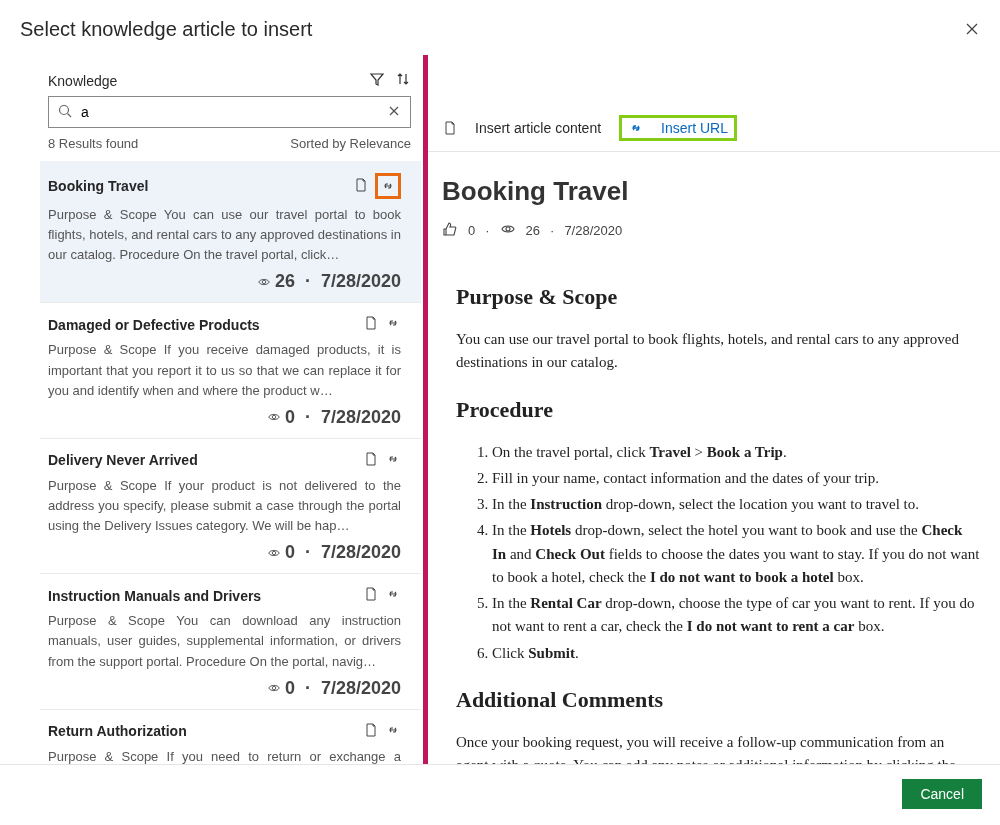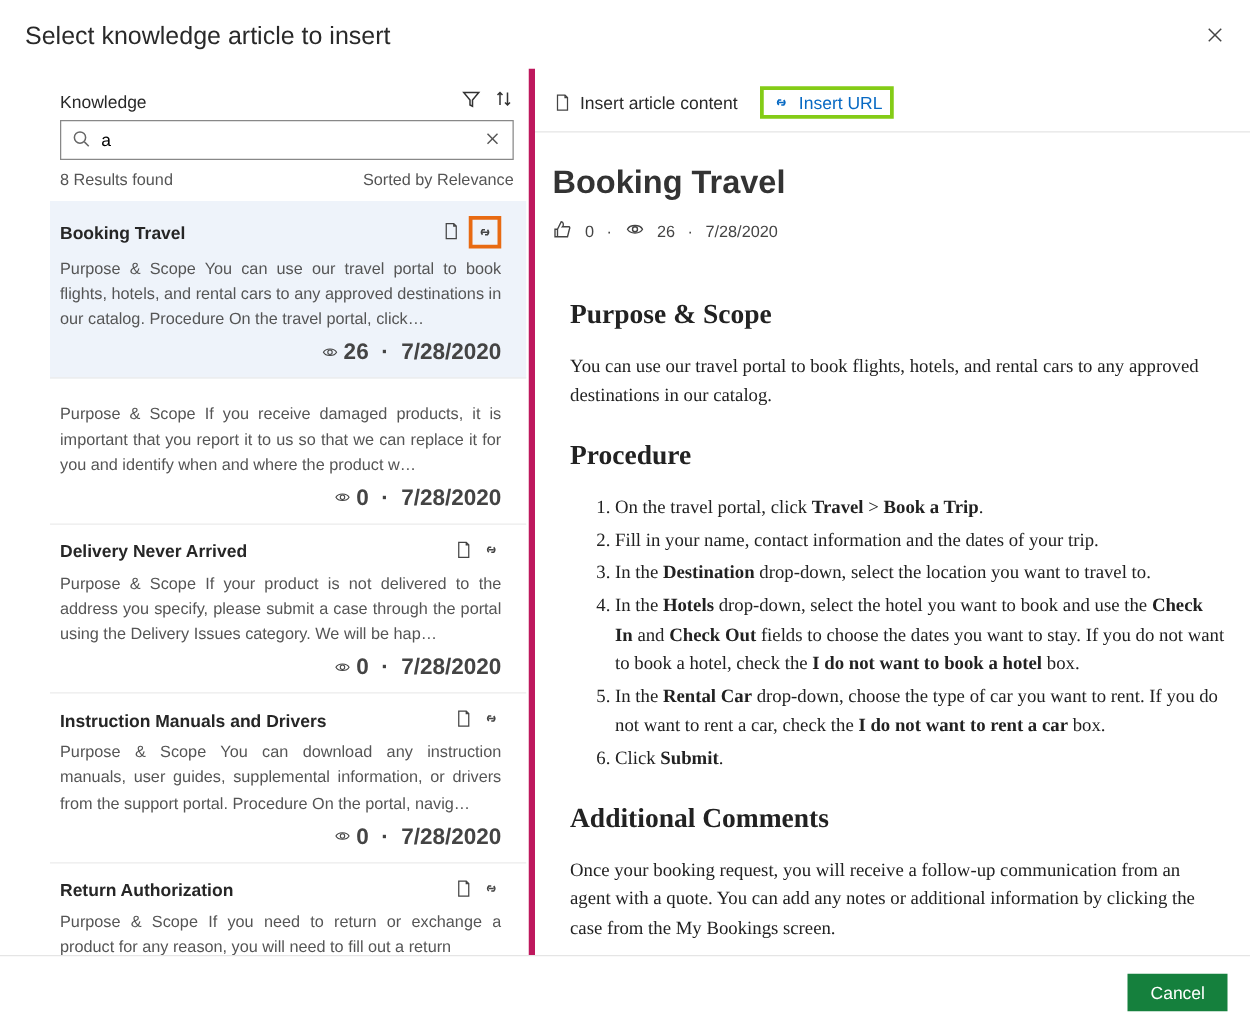--- a/index.html
+++ b/index.html
@@ -151,24 +151,25 @@
   .right-tabs {
     display: flex;
     align-items: center;
     gap: 18px;
     padding: 14px 0 10px 14px;
     border-bottom: 1px solid #e5e5e5;
   }
   .tab {
     display: flex;
     align-items: flex-end;
-    gap: 6px;
+    gap: 17px;
     font-size: 14px;
     color: #292929;
     cursor: pointer;
+    margin-top: 46px;
   }
   .tab.highlight {
     border: 3px solid #84cc16;
     color: #0769c3;
     padding: 2px 6px;
   }
   .tab.highlight svg { stroke:#0769c3; }
   .article {
     padding: 24px 14px 0 14px;
     overflow:auto;
@@ -295,20 +296,31 @@
                 </span>
               </span>
             </div>
             <div class="result-snippet">Purpose &amp; Scope You can use our travel portal to book flights, hotels, and rental cars to any approved destinations in our catalog. Procedure On the travel portal, click…</div>
             <div class="result-meta"><svg class="icon" viewBox="0 0 16 16" stroke="#444" stroke-width="1" fill="none" style="width:14px;height:14px">
                 <path d="M2 8 C4 4 12 4 14 8 C12 12 4 12 2 8 Z"></path>
                 <circle cx="8" cy="8" r="2"></circle>
               </svg> 26 &nbsp;·&nbsp; 7/28/2020</div>
           </div>
           <div class="result">
+            <div class="result-head">
+              <span class="result-title">Damaged or Defective Products</span>
+              <span class="result-actions">
+                <span><svg class="icon" viewBox="0 0 16 16" stroke="#444" stroke-width="1" fill="none">
+                    <path d="M4 2 L10 2 L12 4 L12 14 L4 14 Z M10 2 L10 4 L12 4"></path>
+                  </svg></span>
+                <span><svg class="icon" viewBox="0 0 16 16" stroke="#444" stroke-width="1.2" fill="none">
+                    <path d="M6 10 A3 3 0 0 1 6 6 L8 6 M10 6 A3 3 0 0 1 10 10 L8 10 M6 8 L10 8"></path>
+                  </svg></span>
+              </span>
+            </div>
             <div class="result-snippet">Purpose &amp; Scope If you receive damaged products, it is important that you report it to us so that we can replace it for you and identify when and where the product w…</div>
             <div class="result-meta"><svg class="icon" viewBox="0 0 16 16" stroke="#444" stroke-width="1" fill="none" style="width:14px;height:14px">
                 <path d="M2 8 C4 4 12 4 14 8 C12 12 4 12 2 8 Z"></path>
                 <circle cx="8" cy="8" r="2"></circle>
               </svg> 0 &nbsp;·&nbsp; 7/28/2020</div>
           </div>
           <div class="result">
             <div class="result-head">
               <span class="result-title">Delivery Never Arrived</span>
               <span class="result-actions">
@@ -398,21 +410,21 @@
         <span>·</span>
         <span>7/28/2020</span>
       </div>
       <div class="article-content" id="article-content">
           <h2>Purpose &amp; Scope</h2>
           <p>You can use our travel portal to book flights, hotels, and rental cars to any approved destinations in our catalog.</p>
           <h2>Procedure</h2>
           <ol>
             <li>On the travel portal, click <b>Travel</b> &gt; <b>Book a Trip</b>.</li>
             <li>Fill in your name, contact information and the dates of your trip.</li>
-            <li>In the <b>Destination</b> drop-down, select the location you want to travel to.</li>
+            <li>In the <b>Instruction</b> drop-down, select the location you want to travel to.</li>
             <li>In the <b>Hotels</b> drop-down, select the hotel you want to book and use the <b>Check In</b> and <b>Check Out</b> fields to choose the dates you want to stay. If you do not want to book a hotel, check the <b>I do not want to book a hotel</b> box.</li>
             <li>In the <b>Rental Car</b> drop-down, choose the type of car you want to rent. If you do not want to rent a car, check the <b>I do not want to rent a car</b> box.</li>
             <li>Click <b>Submit</b>.</li>
           </ol>
           <h2>Additional Comments</h2>
           <p>Once your booking request, you will receive a follow-up communication from an agent with a quote. You can add any notes or additional information by clicking the case from the My Bookings screen.</p>
         </div>
     </div>
   </div>
 </div>

